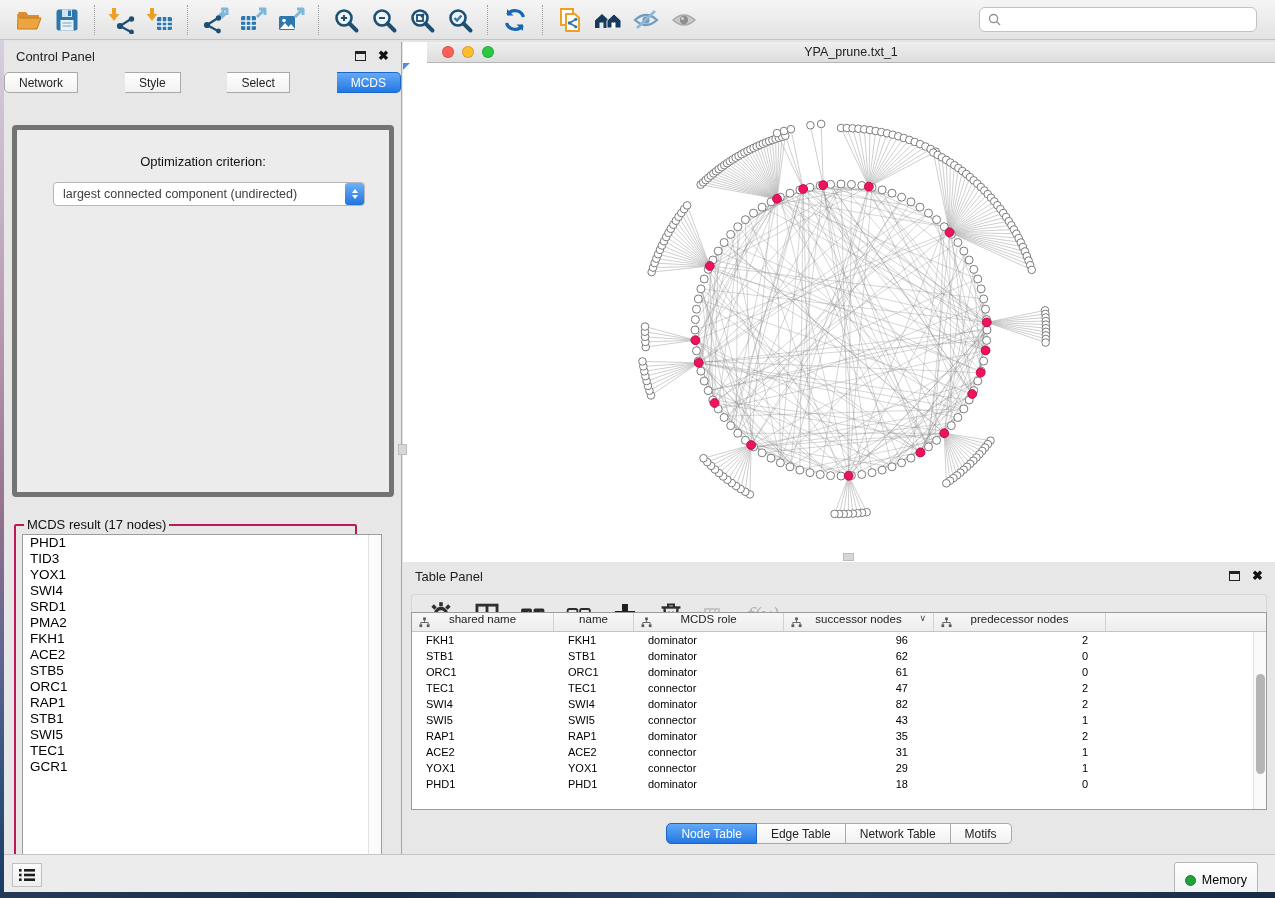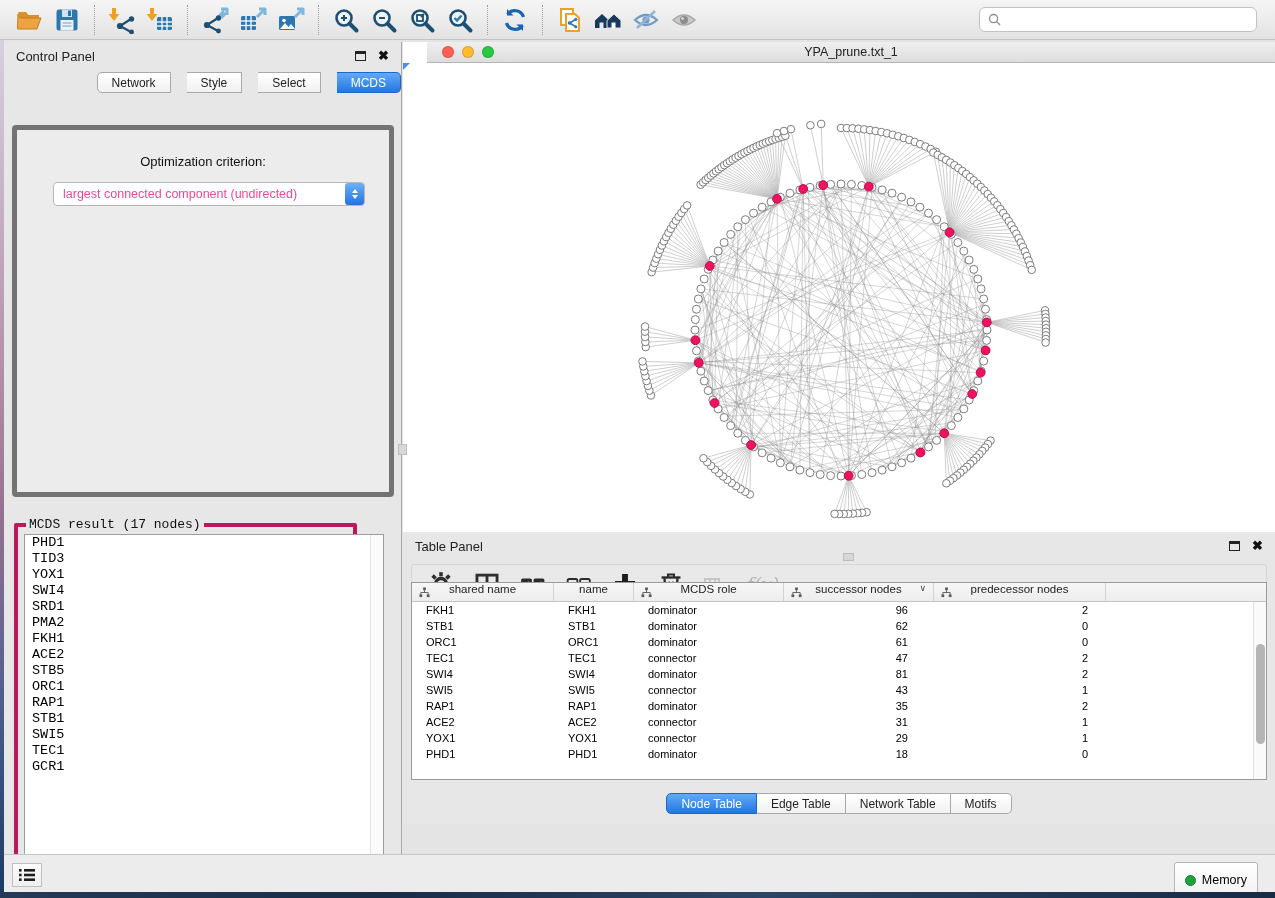--- a/index.html
+++ b/index.html
@@ -28,63 +28,63 @@
 
   
   #control-panel { position:absolute; left:4px; top:42px; width:398px; height:812px;
     background:#e7e7e7; border-right:1px solid #a8a8a8; }
   .panel-titlebar { height:28px; display:flex; align-items:center; padding:0 12px; }
   .panel-title { font-size:13px; color:#222; }
   .panel-titlebar .flex-spacer { flex:1; }
   .float-glyph { width:11px; height:10px; border:1.6px solid #222; border-top-width:3px; display:inline-block; margin-right:12px; cursor:pointer; }
   .close-glyph { font-size:13px; font-weight:bold; color:#111; cursor:pointer; line-height:10px; }
 
-  .cp-tabs { display:flex; justify-content:flex-end; margin-top:2px; position:relative; z-index:2;gap:16px; }
+  .cp-tabs { display:flex; justify-content:space-between; margin-top:2px; position:relative; z-index:2;gap:16px; }
   .seg { height:21px; padding:0 14px; font-size:12px; display:flex; align-items:center;
     background:linear-gradient(#ffffff,#f1f1f1); border:1px solid #a9a9a9; border-left-width:0; cursor:pointer; color:#222; }
   .seg:first-child { border-left-width:1px; border-radius:5px 0 0 5px; }
   .seg:last-child { border-radius:0 5px 5px 0; }
   .seg.active { background:linear-gradient(#63aaf7,#2277e2); border-color:#1d66c9; color:#fff; }
 
   .cp-body { position:absolute; left:8px; top:32px; width:382px; height:372px;
     background:#ececec; border:5px solid #737373; border-radius:4px; }
   .opt-label { text-align:center; font-size:13px; margin-top:24px; color:#111; }
   .cp-select { position:absolute; left:36px; top:52px; width:312px; height:24px; background:#fff;
     border:1px solid #b7b7b7; border-radius:4px; display:flex; align-items:center; cursor:pointer; }
-  .cp-select .sel-text { flex:1; font-size:12.5px; padding-left:9px; color:#ec4899; }
+  .cp-select .sel-text { flex:1; font-size:12.5px; padding-left:9px; color:#404040; }
   .sel-stepper { width:19px; height:22px; border-radius:3px; margin-right:0px;
     background:linear-gradient(#6fb1f8,#2273de); display:flex; flex-direction:column; align-items:center; justify-content:center; gap:2px; }
   .tri-up { width:0; height:0; border-left:3.5px solid transparent; border-right:3.5px solid transparent; border-bottom:4.5px solid #fff; }
   .tri-dn { width:0; height:0; border-left:3.5px solid transparent; border-right:3.5px solid transparent; border-top:4.5px solid #fff; }
   .cp-buttons { position:absolute; top:86px; left:0; width:100%; display:flex; justify-content:center; gap:13px; }
   .btn { height:24px; padding:0 16px; font-size:13px; background:linear-gradient(#ffffff,#f0f0f0);
     border:1px solid #b2b2b2; border-radius:4px; cursor:pointer; color:#111; font-family:"Liberation Sans",sans-serif; }
   .btn.focus-ring { box-shadow:0 0 0 3px #92bdf0; border-color:#6f9fd8; }
 
   fieldset.mcds-result { position:absolute; left:10px; top:424px; width:343px; height:374px;
-    border:4px solid #be185d; border-radius:2px;font-family:Liberation Mono, monospace; }
+    border:2px solid #be185d; border-radius:2px; }
   fieldset.mcds-result legend { font-size:13px; margin-left:8px; padding:0 3px; color:#111; }
   .mcds-list { position:absolute; left:6px; top:2px; width:360px; height:352px; background:#fff;
     border:1px solid #9d9d9d; overflow:hidden; }
   .mcds-list .track { position:absolute; right:0; top:0; width:13px; height:100%; background:#fbfbfb; border-left:1px solid #e2e2e2; }
   .mcds-item { font-size:13.5px; line-height:16px; padding-left:7px; color:#000; }
 
   
   #network-panel { position:absolute; left:403px; top:42px; width:872px; height:520px; background:#fff; }
   .net-titlebar { height:21px; background:linear-gradient(#efefef,#dddddd); border-bottom:1px solid #b5b5b5;
     display:flex; align-items:center; padding:0 15px; position:relative;margin-left:24px; }
   .lights { display:flex; gap:8px; }
   .light { width:12px; height:12px; border-radius:50%; }
   .net-title { position:absolute; left:0; right:0; text-align:center; font-size:12.5px; color:#222; }
   #graph-wrap { position:relative; width:872px; height:498px; background:#fff; }
   #focus-corner { position:absolute; left:0; top:0; width:0; height:0;
     border-top:7px solid #4a90e2; border-right:7px solid transparent; }
 
   
-  #table-panel { position:absolute; left:403px; top:532px; width:872px; height:292px; background:#e7e7e7; }
+  #table-panel { position:absolute; left:403px; top:562px; width:872px; height:292px; background:#e7e7e7; }
   .tp-toolbar { margin:4px 8px 0 8px; height:40px; background:#e9e9e9; border:1px solid #d6d6d6; border-radius:3px;
     display:flex; align-items:center; gap:20px; padding:0 16px; }
   .tp-ico { width:26px; height:24px; display:flex; align-items:center; justify-content:center; cursor:pointer; background:transparent; border:none; }
   .tp-ico.disabled { cursor:default; }
   .fx-label { font-size:19px; font-style:italic; font-family:"DejaVu Serif", serif; color:#b3b3b3; }
 
   #node-table { position:absolute; left:8px; top:50px; width:856px; height:198px; background:#fff; border:1px solid #9b9b9b; }
   .nt-header { display:grid; grid-template-columns:142px 80px 150px 150px 172px 1fr; height:19px;
     background:linear-gradient(#f7f7f7,#ededed); border-bottom:1px solid #c4c4c4; }
   .nt-header .hcell { position:relative; display:flex; align-items:flex-start; justify-content:center;
@@ -1148,21 +1148,21 @@
           <div class="cell">TEC1</div>
           <div class="cell">connector</div>
           <div class="cell num">47</div>
           <div class="cell num2">2</div>
           <div class="cell"></div>
         </div>
         <div class="nt-row">
           <div class="cell">SWI4</div>
           <div class="cell">SWI4</div>
           <div class="cell">dominator</div>
-          <div class="cell num">81</div>
+          <div class="cell num">82</div>
           <div class="cell num2">2</div>
           <div class="cell"></div>
         </div>
         <div class="nt-row">
           <div class="cell">SWI5</div>
           <div class="cell">SWI5</div>
           <div class="cell">connector</div>
           <div class="cell num">43</div>
           <div class="cell num2">1</div>
           <div class="cell"></div>

